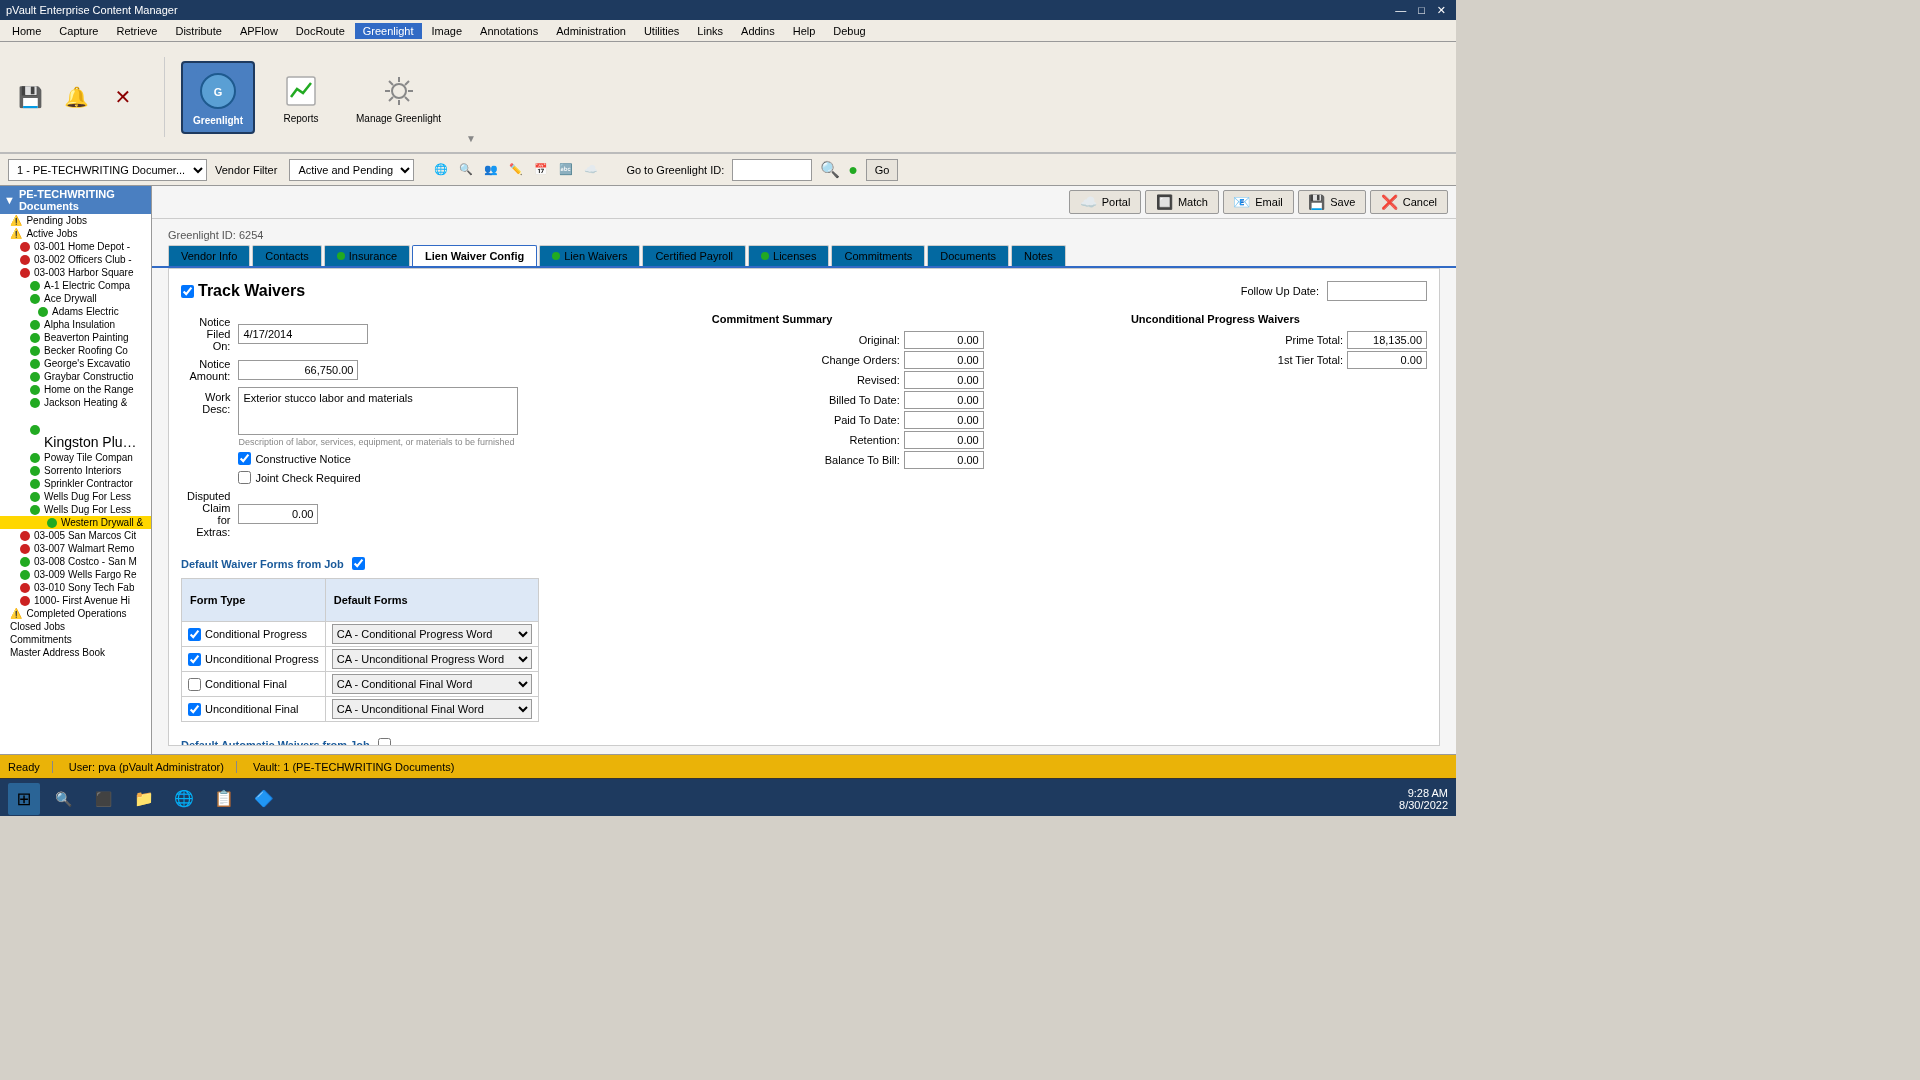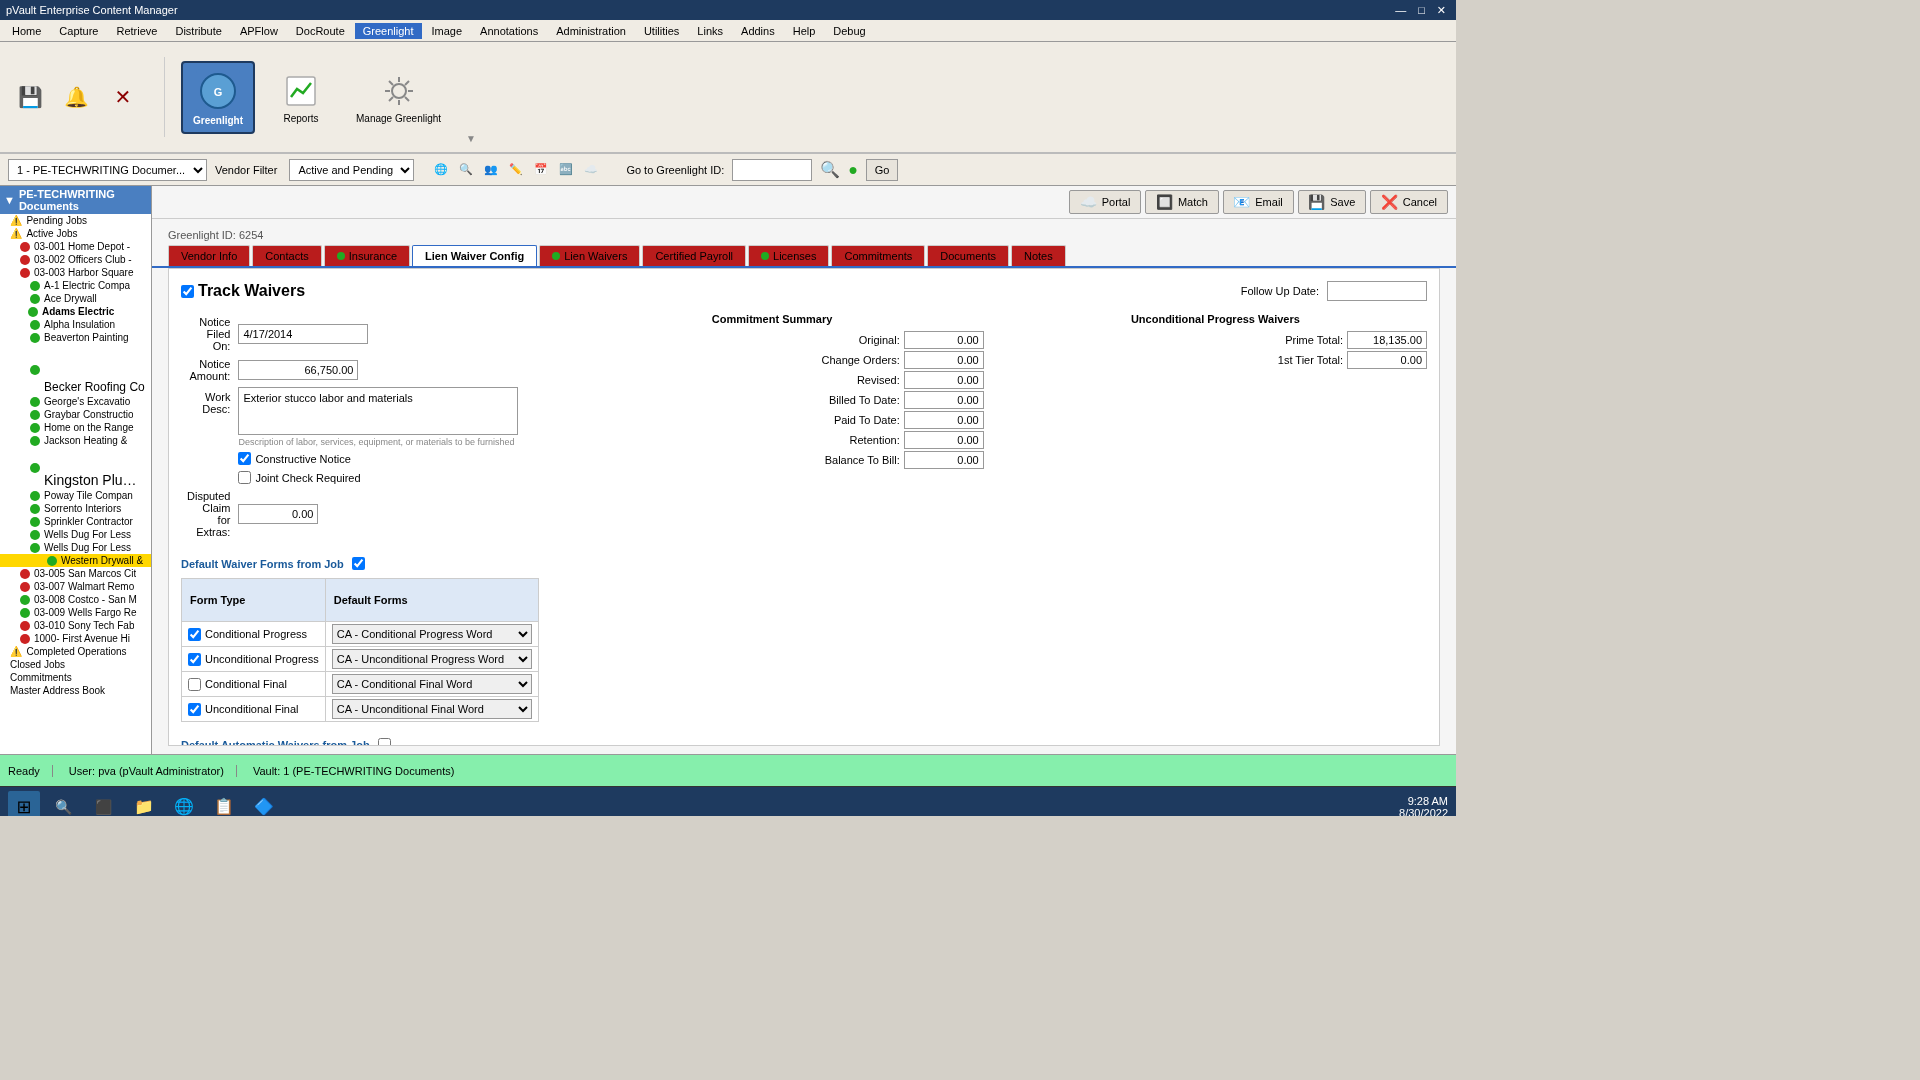--- a/index.html
+++ b/index.html
@@ -51,21 +51,21 @@
     .action-bar { display: flex; align-items: center; justify-content: flex-end; padding: 4px 8px; gap: 4px; background: #f5f5f5; border-bottom: 1px solid #ccc; }
     .action-btn { display: flex; align-items: center; gap: 4px; padding: 3px 10px; border: 1px solid #999; background: #e8e4dc; cursor: pointer; font-size: 11px; border-radius: 2px; }
 
     
     .vendor-header { padding: 8px 16px 4px; }
     .vendor-name { font-size: 18px; font-weight: bold; color: #333; }
     .greenlight-id { font-size: 11px; color: #555; margin-top: 2px; }
 
     
     .tabs-row { display: flex; border-bottom: 2px solid #316ac5; padding: 0 16px; margin-bottom: 0; }
-    .tab { padding: 4px 12px; border: 1px solid #ccc; border-bottom: none; background: #b91c1c; cursor: pointer; font-size: 11px; margin-right: 2px; border-radius: 2px 2px 0 0; display: flex; align-items: center; gap: 4px; }
+    .tab { padding: 4px 12px; border: 1px solid #ccc; border-bottom: none; background: #0369a1; cursor: pointer; font-size: 11px; margin-right: 2px; border-radius: 2px 2px 0 0; display: flex; align-items: center; gap: 4px; }
     .tab.active { background: white; font-weight: bold; border-color: #316ac5; }
 
     
     .form-panel { background: white; margin: 0 16px 8px; border: 1px solid #ccc; padding: 12px; flex: 1; overflow-y: auto; }
 
     
     .track-row { display: flex; align-items: center; justify-content: space-between; margin-bottom: 12px; }
     .track-label { font-size: 16px; font-weight: bold; text-align: center; }
     .followup-label { font-size: 11px; }
     .followup-input { height: 20px; width: 100px; border: 1px solid #999; font-size: 11px; }
@@ -83,21 +83,21 @@
     .forms-table { border-collapse: collapse; font-size: 11px; }
     .forms-table th { background: #dde8f6; border: 1px solid #ccc; padding: 15px 8px; text-align: left; font-weight: bold; }
     .forms-table td { border: 1px solid #ccc; padding: 2px 6px; }
     .forms-select { height: 20px; font-size: 11px; border: 1px solid #999; width: 200px; }
 
     
     .auto-section { margin-top: 16px; display: flex; align-items: flex-start; gap: 24px; }
     .auto-header { font-size: 11px; font-weight: bold; color: #1a5a9a; display: flex; align-items: center; gap: 8px; }
 
     
-    .status-bar { background: #86efac; border-top: 1px solid #999; height: 32px; display: flex; align-items: center; padding: 0 8px; gap: 16px; font-size: 11px; }
+    .status-bar { background: #eab308; border-top: 1px solid #999; height: 24px; display: flex; align-items: center; padding: 0 8px; gap: 16px; font-size: 11px; }
     .status-segment { border-right: 1px solid #888; padding-right: 12px; }
 
     
     .taskbar { background: #1e3a5f; height: 40px; display: flex; align-items: center; padding: 0 8px; gap: 8px; border-top: 1px solid #333; }
     .taskbar-icon { width: 32px; height: 32px; display: flex; align-items: center; justify-content: center; background: #2a6496; border-radius: 2px; cursor: pointer; font-size: 18px; }
     .taskbar-right { margin-left: auto; display: flex; align-items: center; gap: 8px; color: white; font-size: 11px; }
     .taskbar-clock { text-align: right; }
 
     
     .sidebar-scroll { overflow-y: auto; height: 100%; }
@@ -254,35 +254,35 @@
             <span style="font-size:10px; overflow:hidden; white-space:nowrap; text-overflow:ellipsis;">03-003 Harbor Square</span>
           </div>
           <div class="sidebar-item" style="padding-left: 30px;">
             <span class="dot-icon dot-green" style="flex-shrink:0;"></span>
             <span style="font-size:10px; overflow:hidden; white-space:nowrap; text-overflow:ellipsis;">A-1 Electric Compa</span>
           </div>
           <div class="sidebar-item" style="padding-left: 30px;">
             <span class="dot-icon dot-green" style="flex-shrink:0;"></span>
             <span style="font-size:10px; overflow:hidden; white-space:nowrap; text-overflow:ellipsis;">Ace Drywall</span>
           </div>
-          <div class="sidebar-item" style="padding-left: 28px; font-weight: bold;">
+          <div class="sidebar-item" style="padding-left: 38px;">
             <span class="dot-icon dot-green" style="flex-shrink:0;"></span>
             <span style="font-size:10px; overflow:hidden; white-space:nowrap; text-overflow:ellipsis;">Adams Electric</span>
           </div>
           <div class="sidebar-item" style="padding-left: 30px;">
             <span class="dot-icon dot-green" style="flex-shrink:0;"></span>
             <span style="font-size:10px; overflow:hidden; white-space:nowrap; text-overflow:ellipsis;">Alpha Insulation</span>
           </div>
           <div class="sidebar-item" style="padding-left: 30px;">
             <span class="dot-icon dot-green" style="flex-shrink:0;"></span>
             <span style="font-size:10px; overflow:hidden; white-space:nowrap; text-overflow:ellipsis;">Beaverton Painting</span>
           </div>
           <div class="sidebar-item" style="padding-left: 30px;">
             <span class="dot-icon dot-green" style="flex-shrink:0;"></span>
-            <span style="font-size:12px; overflow:hidden; white-space:nowrap; text-overflow:ellipsis;margin-top:35px;">Becker Roofing Co</span>
+            <span style="font-size:10px; overflow:hidden; white-space:nowrap; text-overflow:ellipsis;">Becker Roofing Co</span>
           </div>
           <div class="sidebar-item" style="padding-left: 30px;">
             <span class="dot-icon dot-green" style="flex-shrink:0;"></span>
             <span style="font-size:10px; overflow:hidden; white-space:nowrap; text-overflow:ellipsis;">George's Excavatio</span>
           </div>
           <div class="sidebar-item" style="padding-left: 30px;">
             <span class="dot-icon dot-green" style="flex-shrink:0;"></span>
             <span style="font-size:10px; overflow:hidden; white-space:nowrap; text-overflow:ellipsis;">Graybar Constructio</span>
           </div>
           <div class="sidebar-item" style="padding-left: 30px;">

